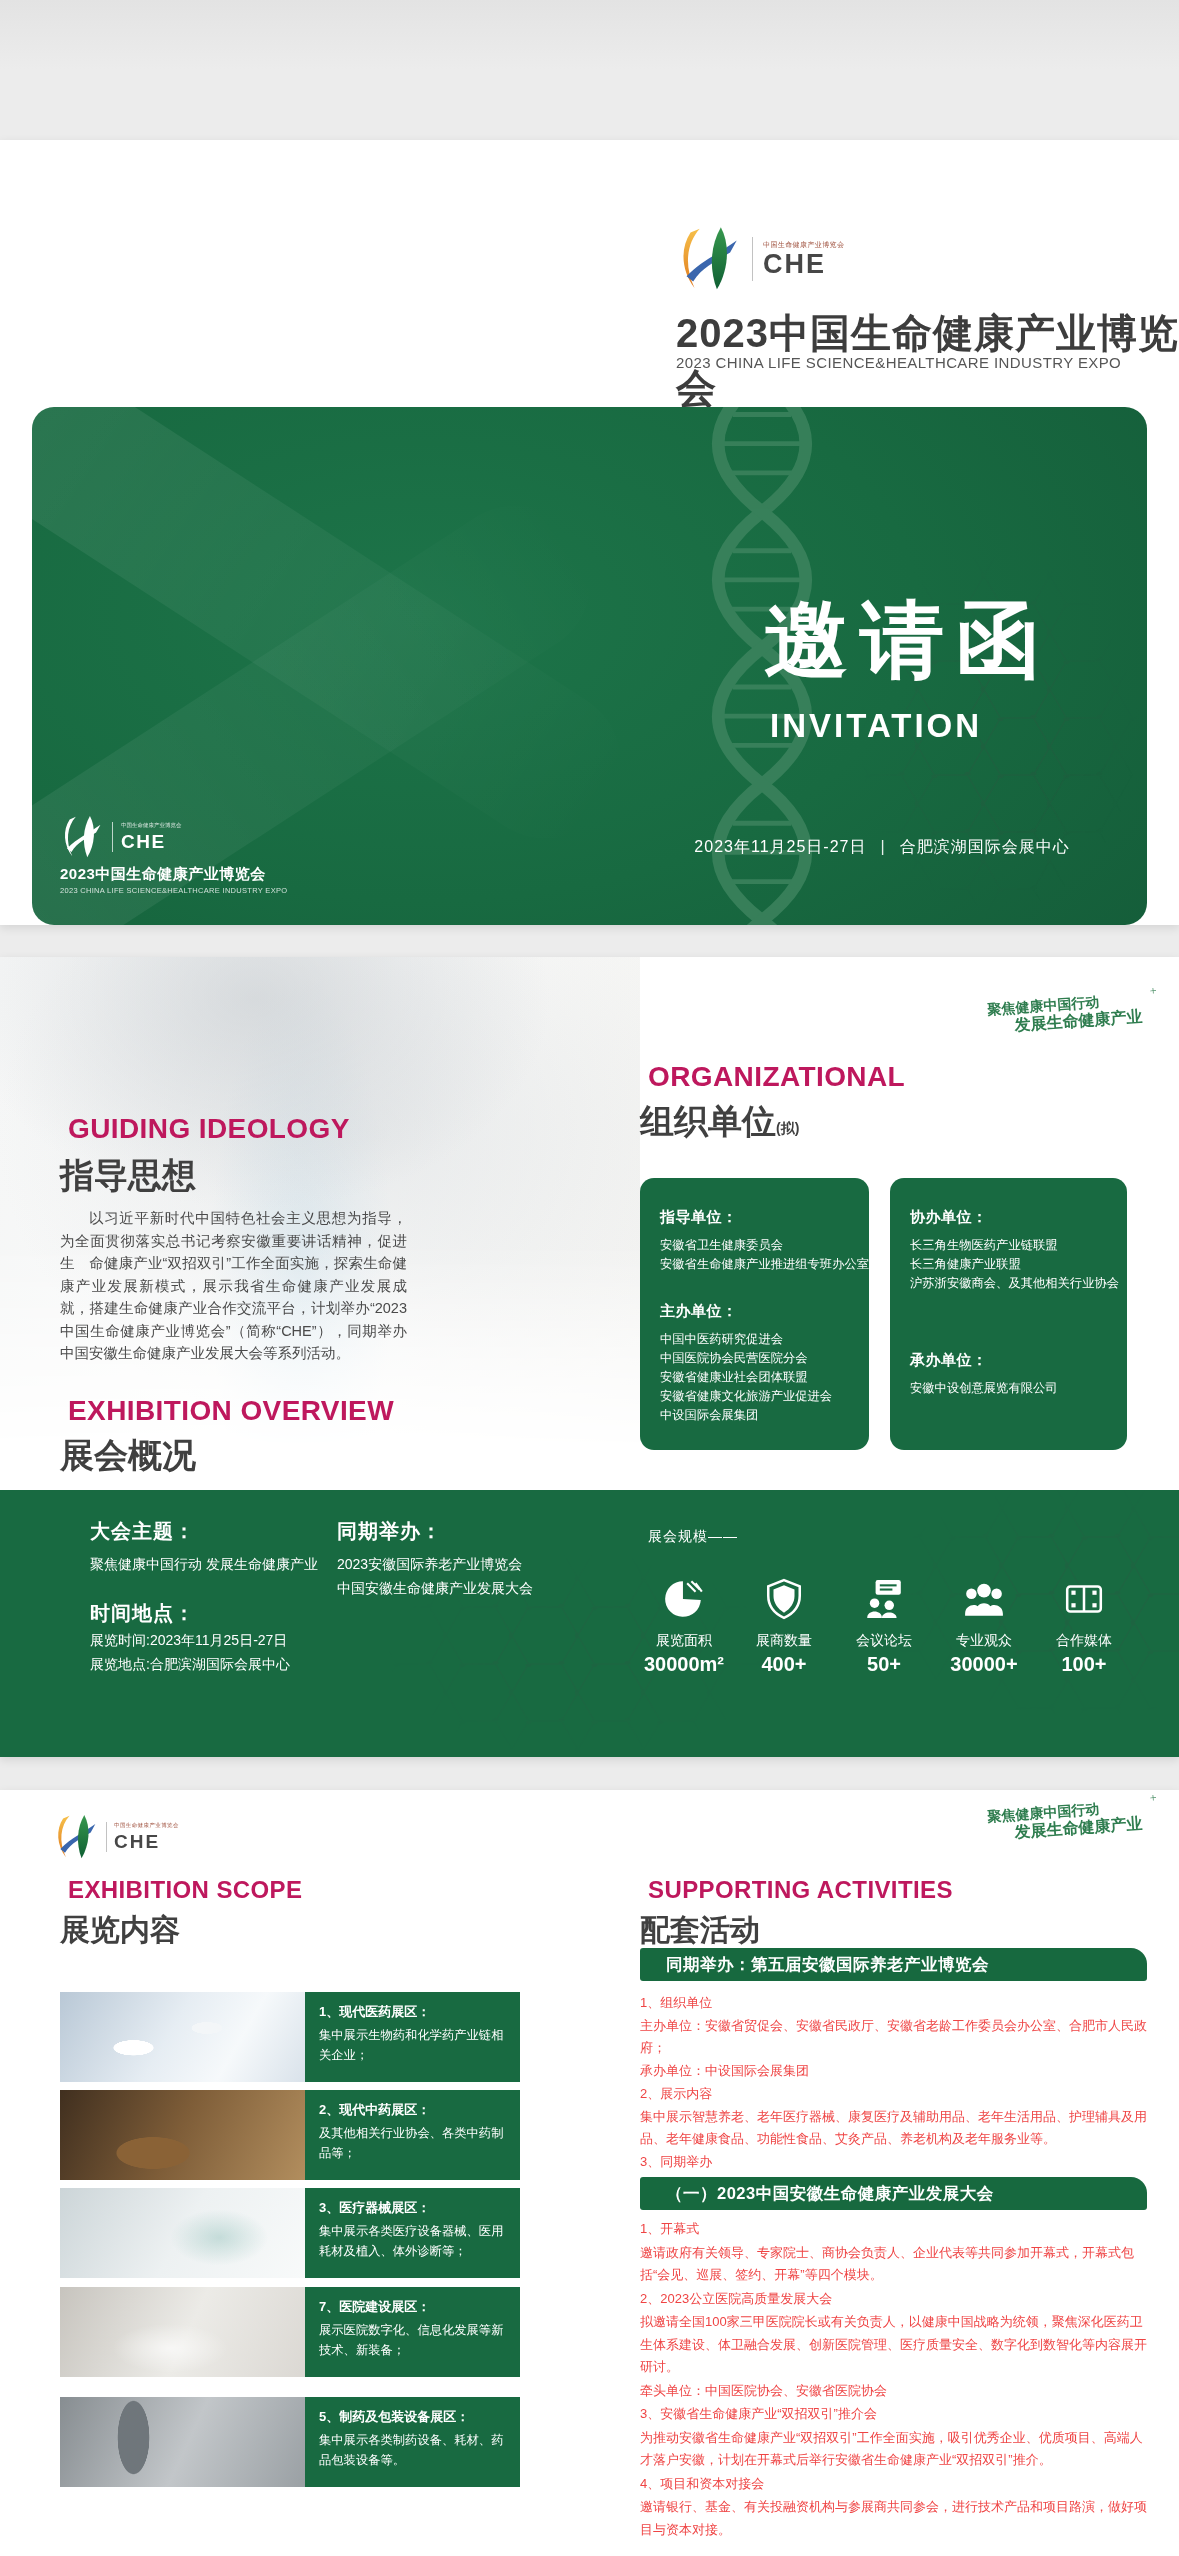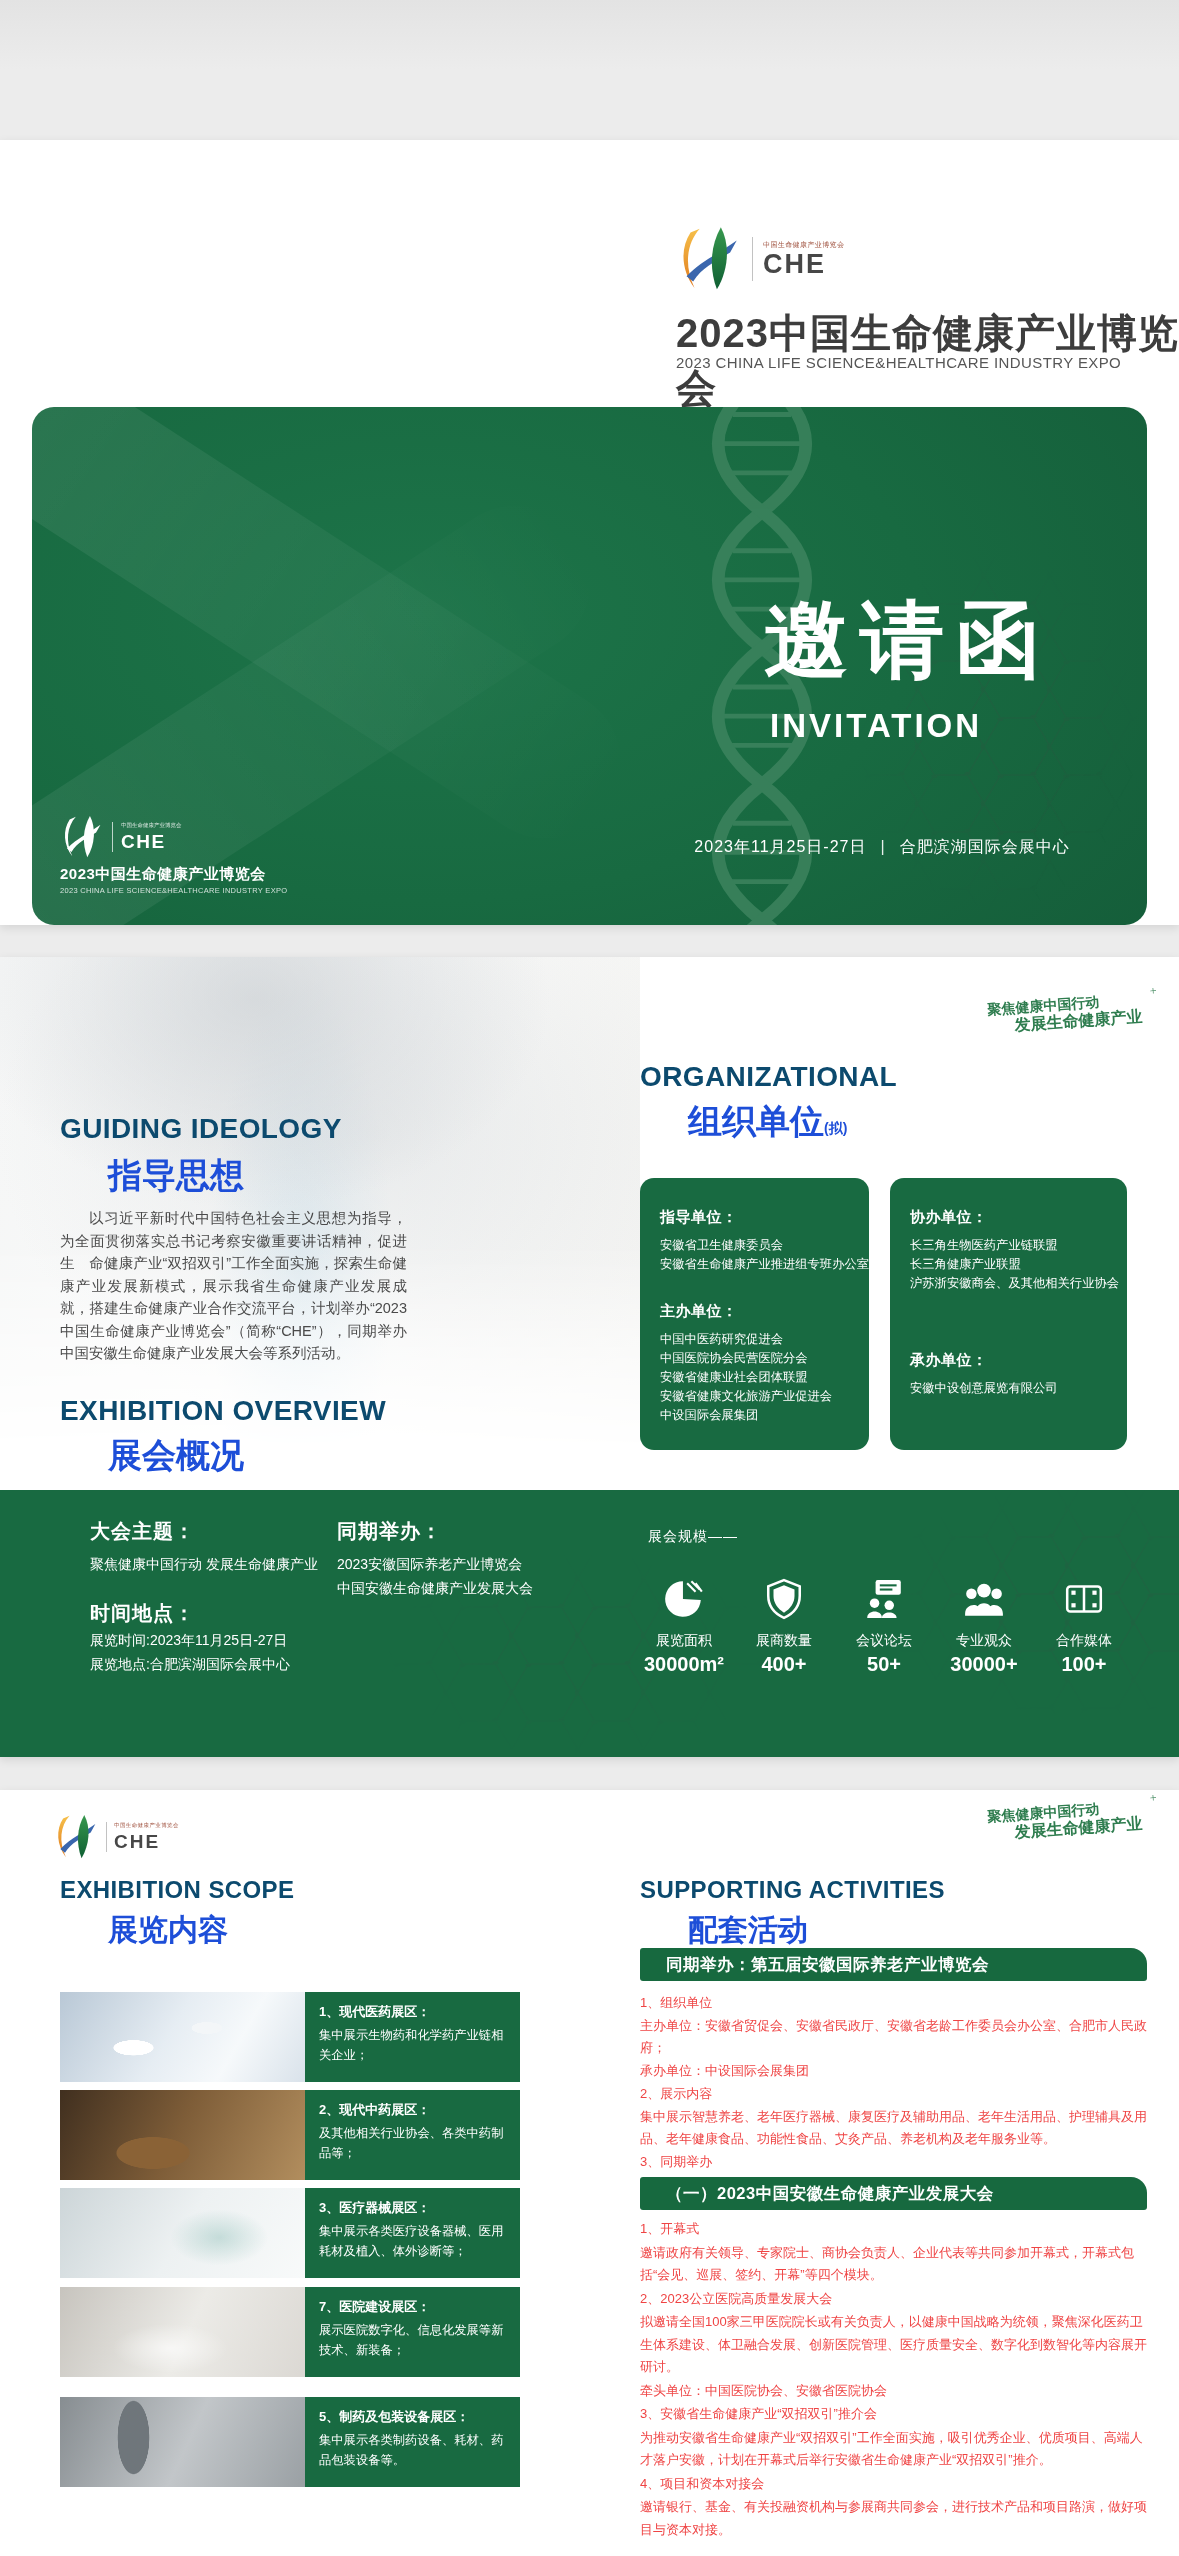--- a/index.html
+++ b/index.html
@@ -47,22 +47,22 @@
     background:
       radial-gradient(420px 300px at 40% 8%, rgba(188,194,199,.50), rgba(188,194,199,0) 70%),
       radial-gradient(520px 420px at 58% 34%, rgba(204,209,213,.42), rgba(204,209,213,0) 72%),
       radial-gradient(130px 420px at 47% 60%, rgba(140,195,225,.22), rgba(140,195,225,0) 70%),
       linear-gradient(100deg,#f5f6f6,#fdfdfc 55%,#f4f4f2);
     -webkit-mask-image:linear-gradient(#000 55%,transparent 95%);mask-image:linear-gradient(#000 55%,transparent 95%);}
   .stamp{position:absolute;color:#2f7d4f;transform:rotate(-4deg);line-height:1.15;}
   .stamp .l1{font-size:14px;font-weight:bold;}
   .stamp .l2{font-size:16px;font-weight:bold;margin-left:26px;}
   .stamp .spark{position:absolute;right:-16px;top:-6px;font-size:12px;}
-  .h-en{position:absolute;font-weight:bold;color:#0c4a6e;letter-spacing:.4px;}
-  .h-cn{position:absolute;font-weight:bold;color:#1d4ed8;padding-left:48px;}
+  .h-en{position:absolute;font-weight:bold;color:#be185d;letter-spacing:.4px;padding-left:8px;}
+  .h-cn{position:absolute;font-weight:bold;color:#404040;}
   .p2-par{position:absolute;left:60px;top:250px;width:347px;font-size:14.5px;line-height:22.5px;color:#4a4a4a;text-align:justify;text-indent:2em;}
   .org-suffix{font-size:14px;font-weight:bold;}
   .gbox{position:absolute;top:221px;height:272px;background:#186a41;border-radius:14px;color:#fff;padding:30px 16px 0 20px;}
   #gbox-l{left:640px;width:229px;}
   #gbox-r{left:890px;width:237px;}
   .gbox .glabel{font-size:15px;font-weight:bold;margin-bottom:9px;letter-spacing:.5px;}
   .gbox .gitem{font-size:12.3px;line-height:19px;white-space:nowrap;}
   .gbox .gap1{height:28px;}
   .gbox .gap2{height:58px;}
 

